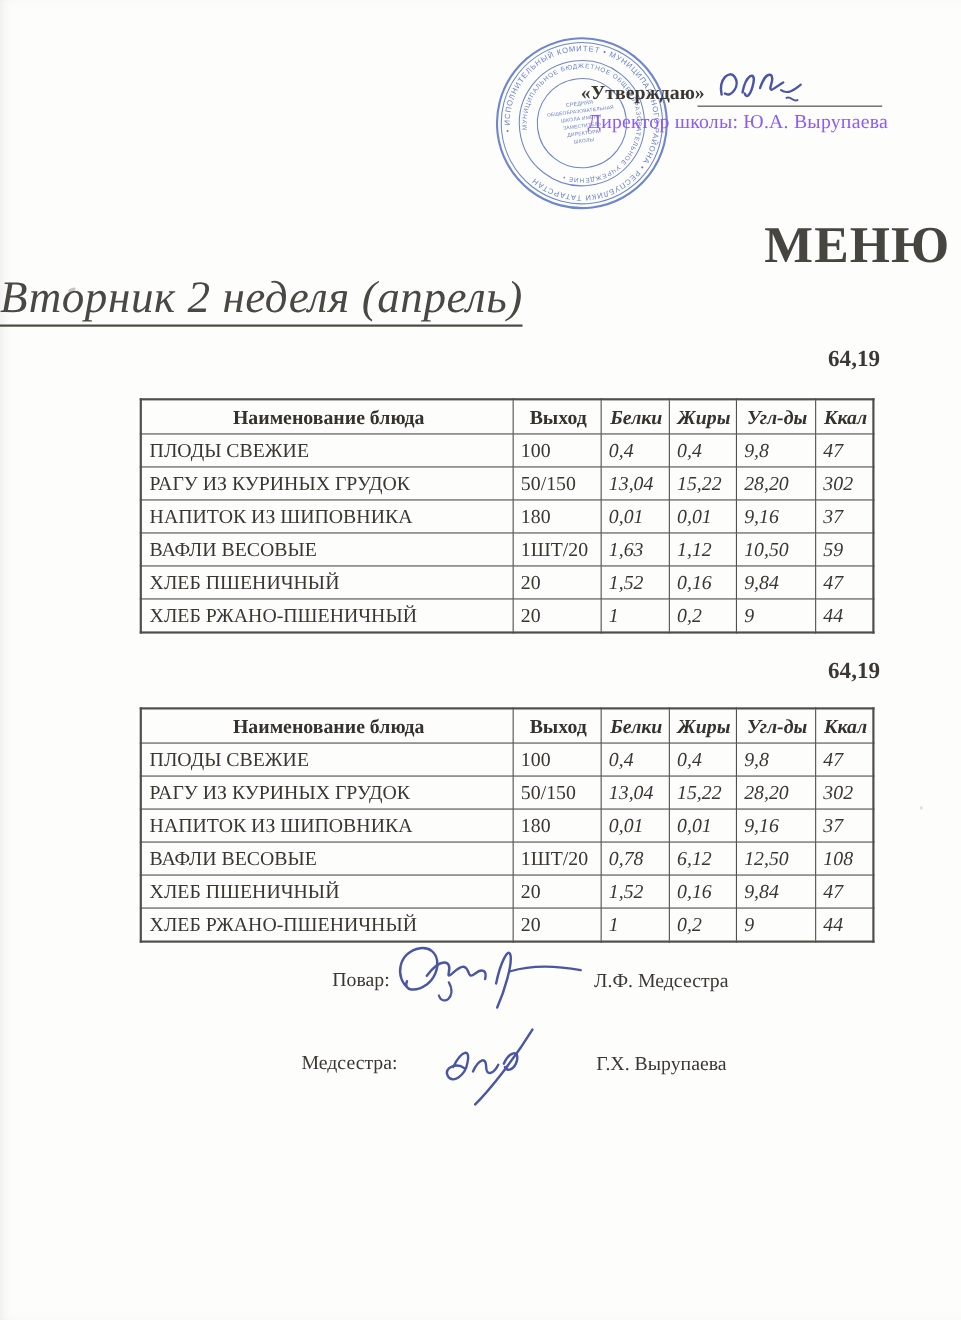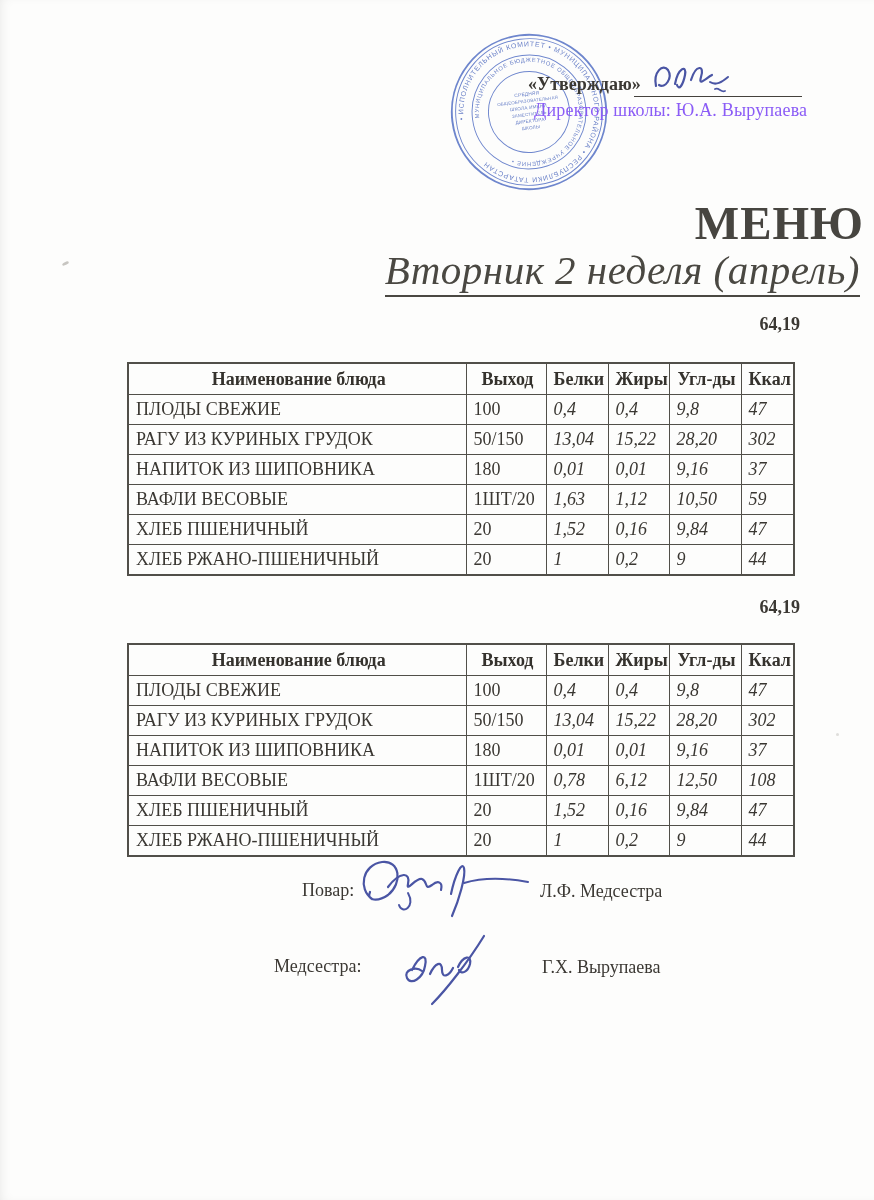--- a/index.html
+++ b/index.html
@@ -39,30 +39,30 @@
     position:absolute;left:534px;top:100px;
     font-size:18px;color:#8b5cf6;letter-spacing:.2px;
   }
   
   .menu-title{
     position:absolute;left:0;top:196px;width:864px;
     text-align:right;font-size:47px;font-weight:bold;color:#474540;
     letter-spacing:1px;
   }
   .menu-subtitle{
-    position:absolute;left:0;top:246px;width:860px;text-align:right;
+    position:absolute;left:0;top:246px;width:860px;text-align:left;
     font-size:41px;font-style:italic;color:#4a4842;letter-spacing:.5px;
   }
   .menu-subtitle span{
     border-bottom:2.5px solid #4a4842;padding-bottom:2px;
   }
   
   .total{
     position:absolute;right:74px;width:120px;text-align:right;
-    font-size:18px;font-weight:bold;color:#3b3833;
+    font-size:21px;font-weight:bold;color:#3b3833;
   }
   .total-1{top:314px;}
   .total-2{top:597px;}
   
   table.menu-table{
     position:absolute;left:127px;width:666px;
     border-collapse:collapse;table-layout:fixed;
     border:2px solid #514f49;
     font-size:18px;color:#3a3732;
   }
@@ -70,21 +70,21 @@
   .table-2{top:643px;}
   .menu-table th,.menu-table td{
     border:1.5px solid #514f49;
     padding:2px 4px 2px 7px;
     overflow:hidden;white-space:nowrap;
     height:25px;
   }
   .menu-table th{
     font-weight:bold;text-align:center;height:26px;color:#35322d;
   }
-  .menu-table th.it{margin-top:32px;}
+  .menu-table th.it{font-style:italic;margin-top:32px;}
   .menu-table td{text-align:left;vertical-align:middle;}
   .menu-table td.it{font-style:italic;}
   col.c-name{width:338px;}
   col.c-out{width:80px;}
   col.c-prot{width:62px;}
   col.c-fat{width:61px;}
   col.c-carb{width:72px;}
   col.c-kcal{width:53px;}
   
   .sig-label{position:absolute;font-size:18px;color:#3b3833;}

